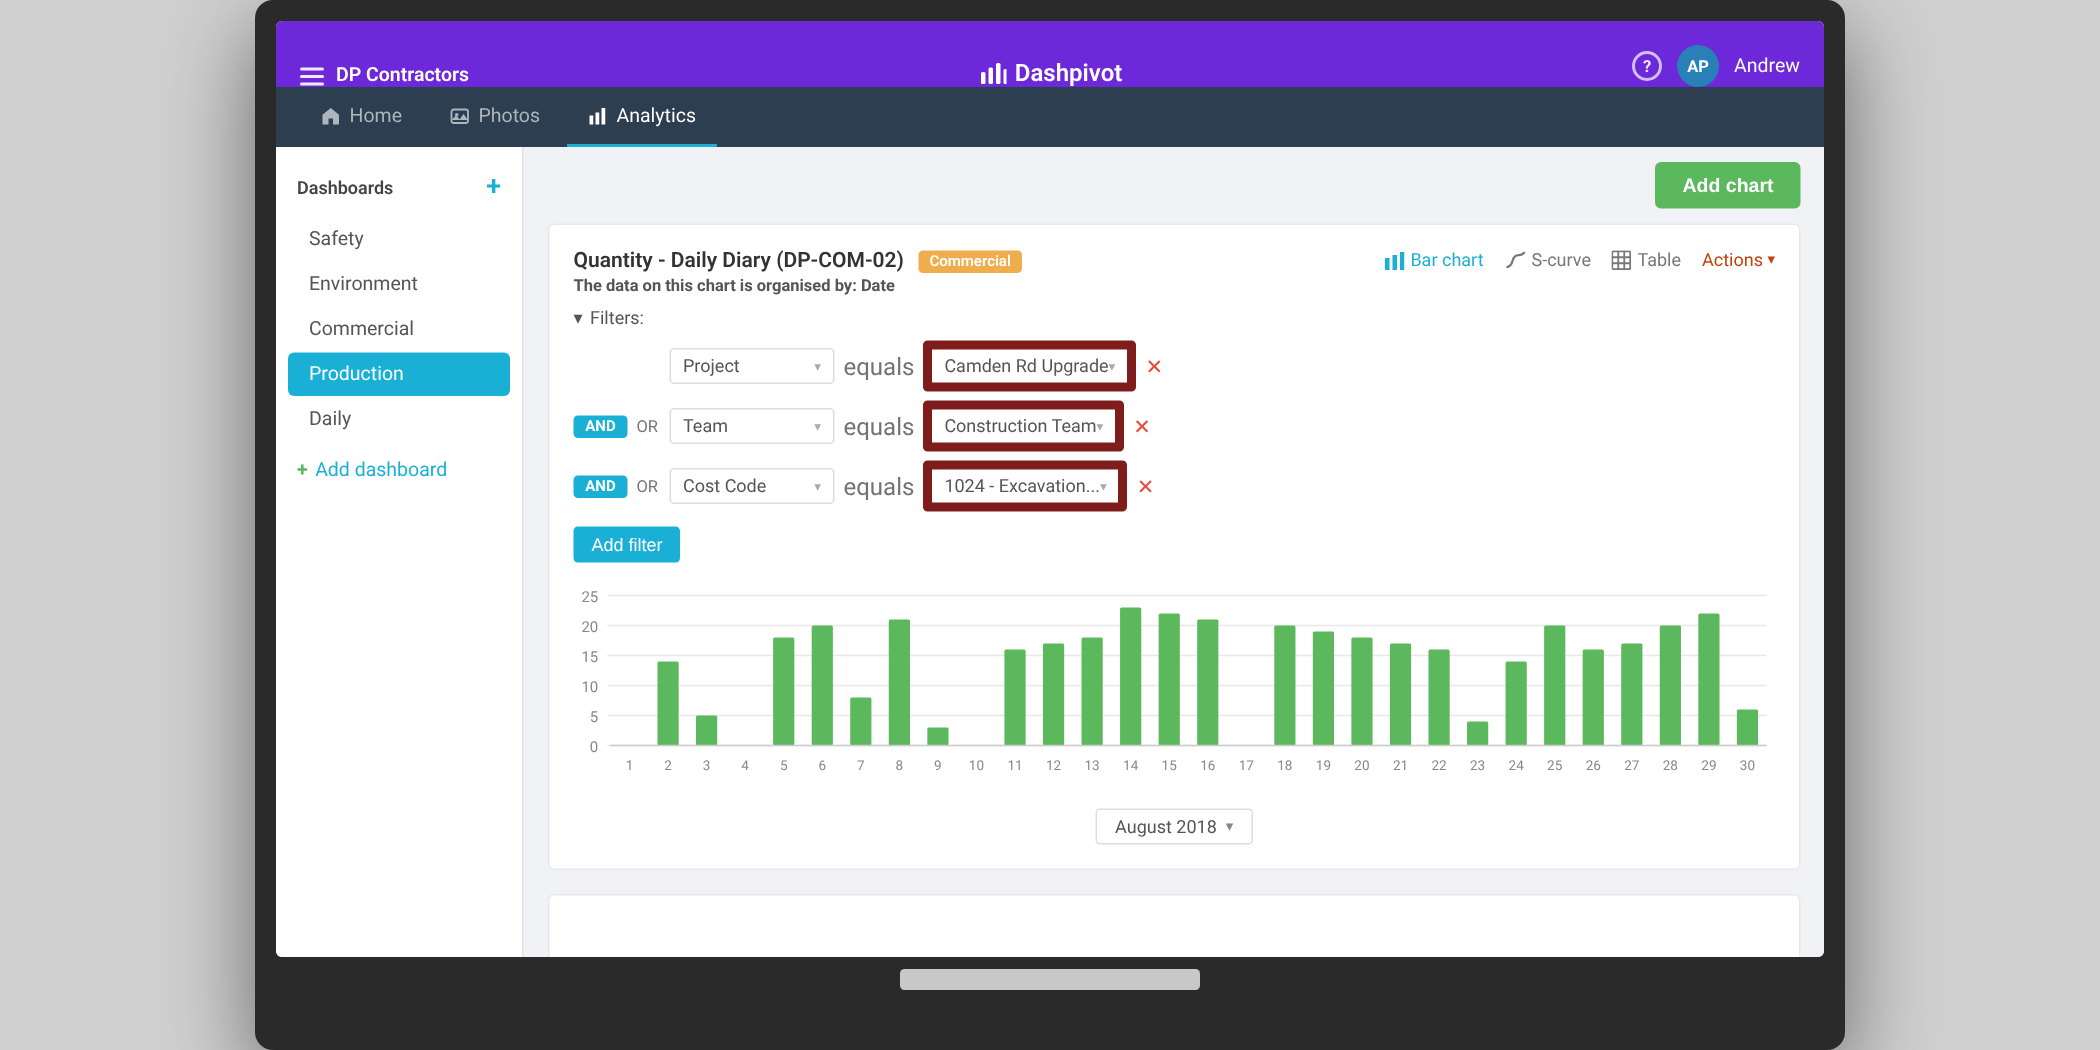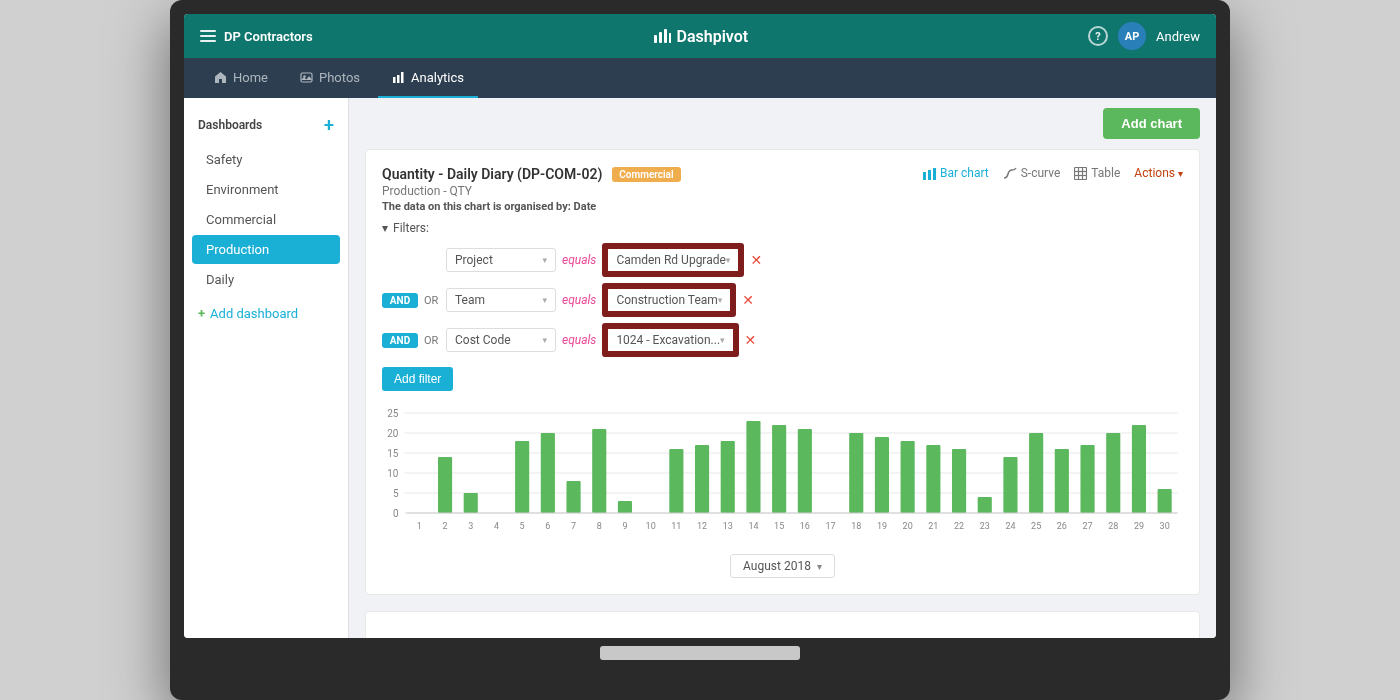--- a/index.html
+++ b/index.html
@@ -19,24 +19,24 @@
       padding: 14px 14px 40px;
       box-shadow: 0 20px 60px rgba(0,0,0,0.5);
     }
     .screen {
       background: #f0f2f5;
       border-radius: 4px;
       overflow: hidden;
     }
     
     .topbar {
-      background: #0f766e;
+      background: #6d28d9;
       height: 44px;
       display: flex;
-      align-items: center;
+      align-items: flex-end;
       padding: 0 16px;
       color: white;
     }
     .topbar-left {
       display: flex;
       align-items: center;
       gap: 8px;
       font-size: 13px;
       font-weight: 600;
     }
@@ -286,23 +286,22 @@
       font-size: 12px;
       color: #555;
       background: white;
       min-width: 110px;
       display: flex;
       align-items: center;
       justify-content: space-between;
       cursor: pointer;
     }
     .filter-equals {
-      font-size: 12px;
-      color: #ec4899;
-      font-style: italic;
+      font-size: 16px;
+      color: #737373;
     }
     .filter-value {
       border: 6px solid #7f1d1d;
       border-radius: 3px;
       padding: 4px 8px;
       font-size: 12px;
       color: #555;
       background: white;
       min-width: 130px;
       display: flex;
@@ -468,21 +467,20 @@
         </div>
 
         <div class="chart-card">
 
           <div class="chart-card-header">
             <div>
               <div class="chart-title-section">
                 <span class="chart-title">Quantity - Daily Diary (DP-COM-02)</span>
                 <span class="badge-commercial">Commercial</span>
               </div>
-              <div class="chart-subtitle">Production - QTY</div>
               <div class="chart-subtitle-org">
                 <span>The data on this chart is organised by:</span>
                 <span style="font-weight:700;color:#555;">Date</span>
               </div>
             </div>
             <div class="chart-view-options">
               <div class="view-option active">
                 <svg width="13" height="13" viewBox="0 0 13 13" fill="currentColor">
                     <rect x="0" y="5" width="3" height="8"></rect>
                     <rect x="5" y="3" width="3" height="10"></rect>

